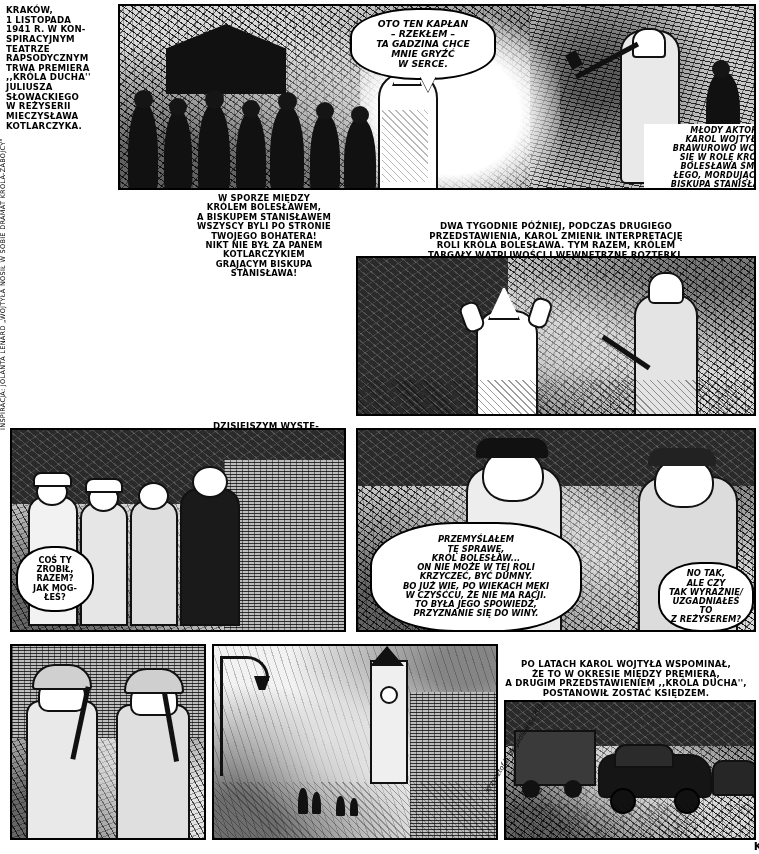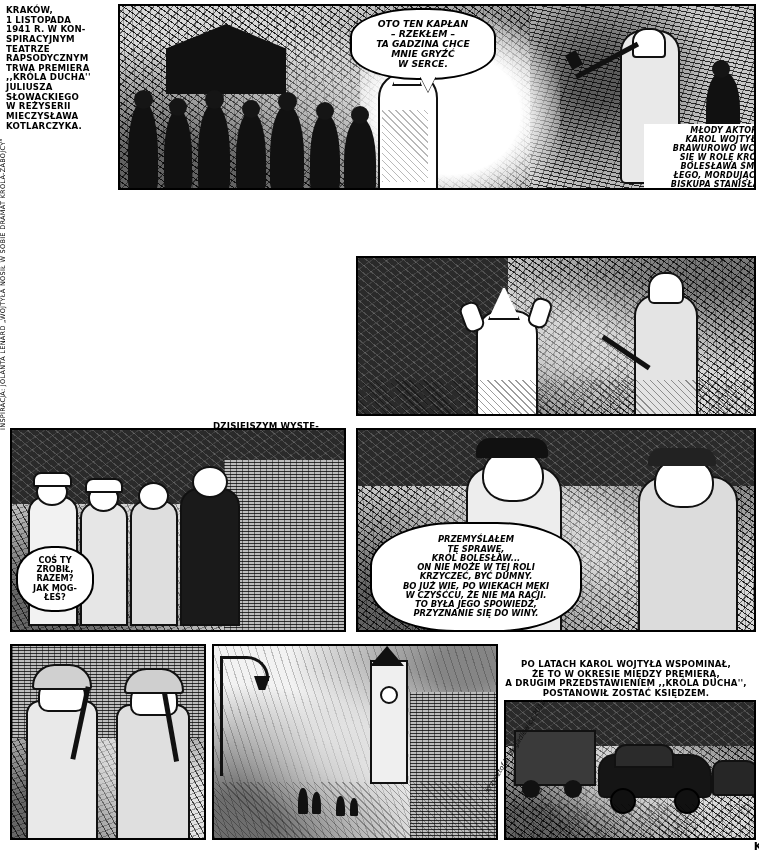--- a/index.html
+++ b/index.html
@@ -213,21 +213,34 @@
     <div class="caption box" style="left:524px;top:118px;width:160px;font-size:8px;background:#fff;border:none;">MŁODY AKTOR
 KAROL WOJTYŁA
 BRAWUROWO WCIELA
 SIĘ W ROLĘ KRÓLA
 BOLESŁAWA ŚMIA-
 ŁEGO, MORDUJĄCEGO
 BISKUPA STANISŁAWA.</div>
   </div>
 
 
-
+  <div class="caption plain" style="left:178px;top:194px;width:172px;font-size:8.4px;">W SPORZE MIĘDZY
+KRÓLEM BOLESŁAWEM,
+A BISKUPEM STANISŁAWEM
+WSZYSCY BYLI PO STRONIE
+TWOJEGO BOHATERA!
+NIKT NIE BYŁ ZA PANEM
+KOTLARCZYKIEM
+GRAJĄCYM BISKUPA
+STANISŁAWA!</div>
+
+  <div class="caption plain" style="left:360px;top:222px;width:392px;font-size:8.6px;">DWA TYGODNIE PÓŹNIEJ, PODCZAS DRUGIEGO
+PRZEDSTAWIENIA, KAROL ZMIENIŁ INTERPRETACJĘ
+ROLI KRÓLA BOLESŁAWA. TYM RAZEM, KRÓLEM
+TARGAŁY WĄTPLIWOŚCI I WEWNĘTRZNE ROZTERKI.</div>
 
 
   <div class="panel ink-a" style="left:356px;top:256px;width:400px;height:160px;">
     <div class="vignette"></div>
     <div class="ink-dark" style="position:absolute;left:0;top:0;width:150px;height:160px;"></div>
 
     <div style="position:absolute;left:118px;top:52px;width:58px;height:106px;background:#fff;border:2px solid #111;border-radius:24px 24px 4px 4px;"></div>
     <div style="position:absolute;left:130px;top:28px;width:28px;height:30px;background:#fff;border:2px solid #111;clip-path:polygon(50% 0,100% 100%,0 100%);"></div>
     <div style="position:absolute;left:104px;top:44px;width:16px;height:26px;background:#fff;border:2px solid #111;border-radius:8px;transform:rotate(-20deg);"></div>
     <div style="position:absolute;left:172px;top:40px;width:16px;height:26px;background:#fff;border:2px solid #111;border-radius:8px;transform:rotate(18deg);"></div>
@@ -287,20 +300,25 @@
     <div class="balloon" style="left:12px;top:92px;width:212px;height:110px;font-size:8.4px;border-radius:40%/40%;">PRZEMYŚLAŁEM
 TĘ SPRAWĘ,
 KRÓL BOLESŁAW...
 ON NIE MOŻE W TEJ ROLI
 KRZYCZEĆ, BYĆ DUMNY.
 BO JUŻ WIE, PO WIEKACH MĘKI
 W CZYŚĆCU, ŻE NIE MA RACJI.
 TO BYŁA JEGO SPOWIEDŹ,
 PRZYZNANIE SIĘ DO WINY.</div>
 
+    <div class="balloon" style="left:300px;top:132px;width:96px;height:70px;font-size:8.4px;border-radius:44%/42%;">NO TAK,
+ALE CZY
+TAK WYRAŻNIE/
+UZGADNIAŁEŚ TO
+Z REŻYSEREM?</div>
   </div>
 
   <div class="caption plain" style="left:498px;top:660px;width:256px;font-size:8.6px;">PO LATACH KAROL WOJTYŁA WSPOMINAŁ,
 ŻE TO W OKRESIE MIĘDZY PREMIERĄ,
 A DRUGIM PRZEDSTAWIENIEM ,,KRÓLA DUCHA'',
 POSTANOWIŁ ZOSTAĆ KSIĘDZEM.</div>
 
   <div class="panel ink-c" style="left:10px;top:644px;width:196px;height:196px;">
     <div class="vignette"></div>
     <div class="ink-d" style="position:absolute;left:0;top:0;width:196px;height:92px;"></div>

